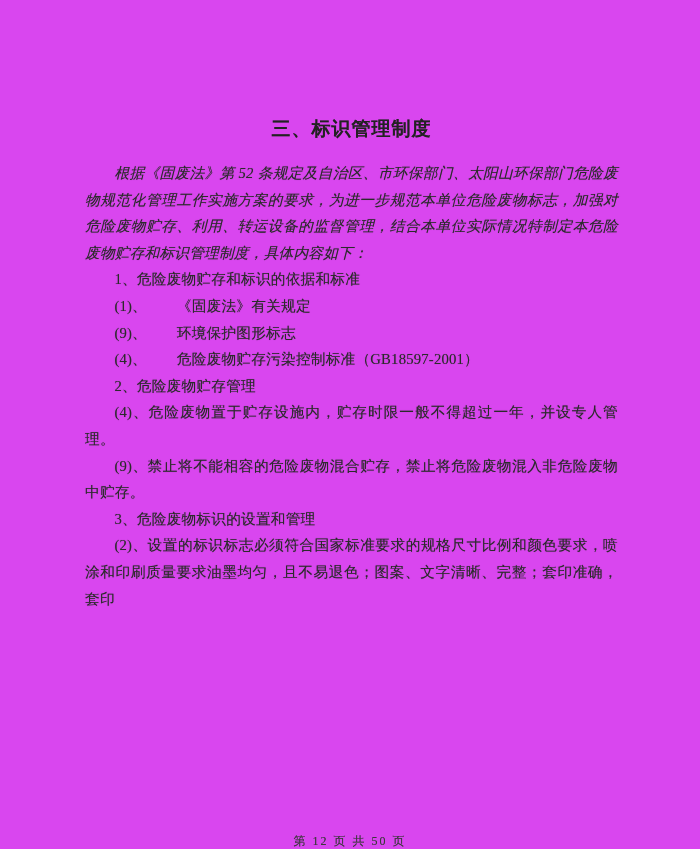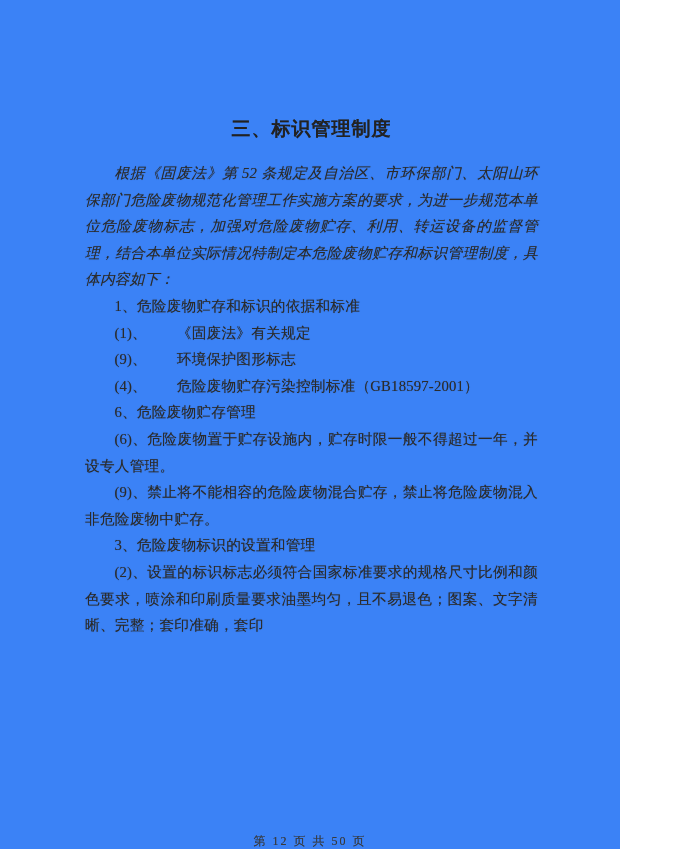--- a/index.html
+++ b/index.html
@@ -2,24 +2,24 @@
 <html><head>
 <meta charset="utf-8">
 <style>
   html, body {
     margin: 0;
     padding: 0;
     background: #ffffff;
   }
   .page {
     position: relative;
-    width: 620px;
+    width: 700px;
     height: 849px;
     overflow: hidden;
-    background: #3b82f6;
+    background: #d946ef;
     font-family: "Liberation Serif", "DejaVu Serif", serif;
     color: #2b2b2b;
   }
   .content {
     padding: 116px 82px 0 85px;
   }
   .doc-title {
     margin: 0;
     font-size: 19px;
     line-height: 26px;
@@ -61,20 +61,20 @@
 <body>
 
 <div class="page">
   <div class="content">
     <h1 class="doc-title">三、标识管理制度</h1>
     <p class="para first">根据《固废法》第 52 条规定及自治区、市环保部门、太阳山环保部门危险废物规范化管理工作实施方案的要求，为进一步规范本单位危险废物标志，加强对危险废物贮存、利用、转运设备的监督管理，结合本单位实际情况特制定本危险废物贮存和标识管理制度，具体内容如下：</p>
     <p class="para">1、危险废物贮存和标识的依据和标准</p>
     <p class="para">(1)、　　《固废法》有关规定</p>
     <p class="para">(9)、　　环境保护图形标志</p>
     <p class="para">(4)、　　危险废物贮存污染控制标准（GB18597-2001）</p>
-    <p class="para">6、危险废物贮存管理</p>
-    <p class="para">(6)、危险废物置于贮存设施内，贮存时限一般不得超过一年，并设专人管理。</p>
+    <p class="para">2、危险废物贮存管理</p>
+    <p class="para">(4)、危险废物置于贮存设施内，贮存时限一般不得超过一年，并设专人管理。</p>
     <p class="para">(9)、禁止将不能相容的危险废物混合贮存，禁止将危险废物混入非危险废物中贮存。</p>
     <p class="para">3、危险废物标识的设置和管理</p>
     <p class="para">(2)、设置的标识标志必须符合国家标准要求的规格尺寸比例和颜色要求，喷涂和印刷质量要求油墨均匀，且不易退色；图案、文字清晰、完整；套印准确，套印</p>
   </div>
   <div class="page-footer">第 12 页 共 50 页</div>
 </div>
 
 </body></html>

